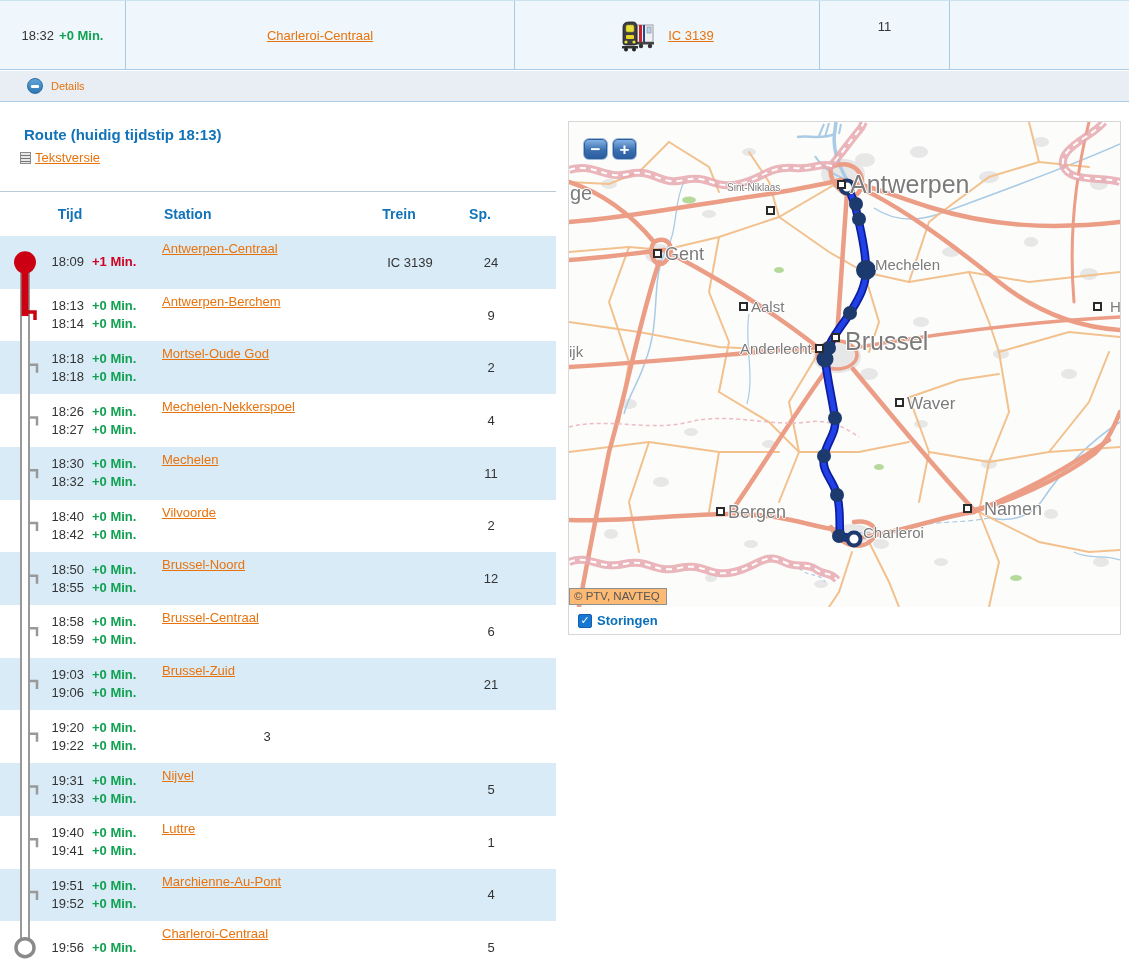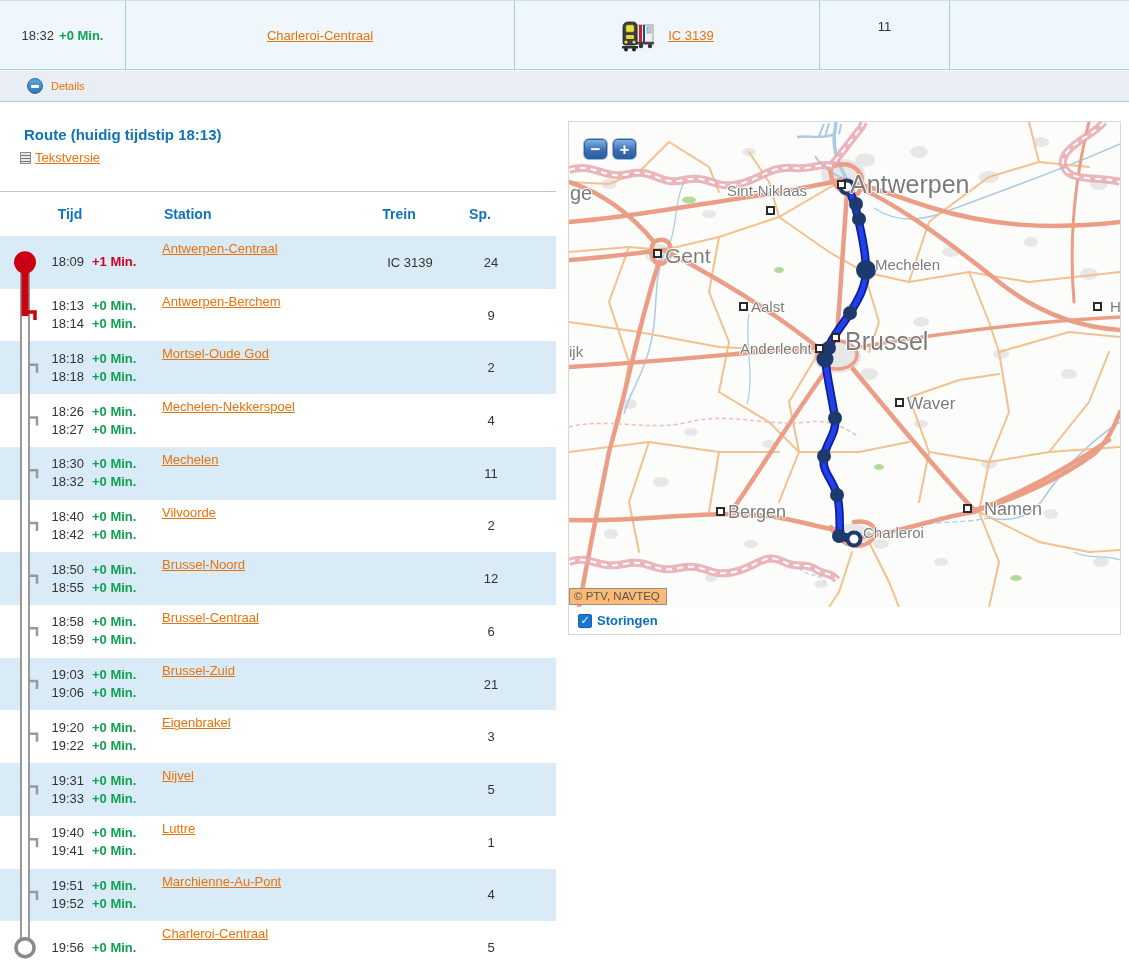--- a/index.html
+++ b/index.html
@@ -270,21 +270,20 @@
       <div class="row">
     <div class="c-line"></div>
     <div class="c-time">
       <div class="t1">19:20</div>
       <div class="t2">19:22</div>
     </div>
     <div class="c-delay">
       <div class="d1">+0 Min.</div>
       <div class="d2">+0 Min.</div>
     </div>
-    <div class="c-station"><a class="olink">Eigenbrakel</a></div>
     <div class="c-train"></div>
     <div class="c-sp">3</div>
   </div>
       <div class="row">
     <div class="c-line"></div>
     <div class="c-time">
       <div class="t1">19:31</div>
       <div class="t2">19:33</div>
     </div>
     <div class="c-delay">
@@ -515,22 +514,22 @@
         <span class="mapsquare" style="left: 84px; top: 127px;"></span>
         <span class="mapsquare" style="left: 170px; top: 180px;"></span>
         <span class="mapsquare" style="left: 246px; top: 222px;"></span>
         <span class="mapsquare" style="left: 262px; top: 211px;"></span>
         <span class="mapsquare" style="left: 268px; top: 58px;"></span>
         <span class="mapsquare" style="left: 326px; top: 276px;"></span>
         <span class="mapsquare" style="left: 147px; top: 385px;"></span>
         <span class="mapsquare" style="left: 394px; top: 382px;"></span>
         <span class="mapsquare" style="left: 524px; top: 180px;"></span>
         <span class="maplabel" style="left: 1px; top: 60px; font-size: 20px;">ge</span>
-        <span class="maplabel" style="left: 158px; top: 60px; font-size: 15px;">Sint-Niklaas</span>
-        <span class="maplabel" style="left: 96px; top: 122px; font-size: 21px;">Gent</span>
+        <span class="maplabel" style="left: 158px; top: 60px; font-size: 10px;">Sint-Niklaas</span>
+        <span class="maplabel" style="left: 96px; top: 122px; font-size: 18px;">Gent</span>
         <span class="maplabel" style="left: 182px; top: 176px; font-size: 15px;">Aalst</span>
         <span class="maplabel" style="left: 0px; top: 221px; font-size: 15px;">ijk</span>
         <span class="maplabel" style="left: 171px; top: 218px; font-size: 15px;">Anderlecht</span>
         <span class="maplabel" style="left: 276px; top: 205px; font-size: 25px;">Brussel</span>
         <span class="maplabel" style="left: 281px; top: 48px; font-size: 25px;">Antwerpen</span>
         <span class="maplabel" style="left: 306px; top: 134px; font-size: 15px;">Mechelen</span>
         <span class="maplabel" style="left: 338px; top: 272px; font-size: 17px;">Waver</span>
         <span class="maplabel" style="left: 159px; top: 380px; font-size: 18px;">Bergen</span>
         <span class="maplabel" style="left: 415px; top: 377px; font-size: 18px; text-align: center;">Namen</span>
         <span class="maplabel" style="left: 294px; top: 402px; font-size: 15px;">Charleroi</span>

